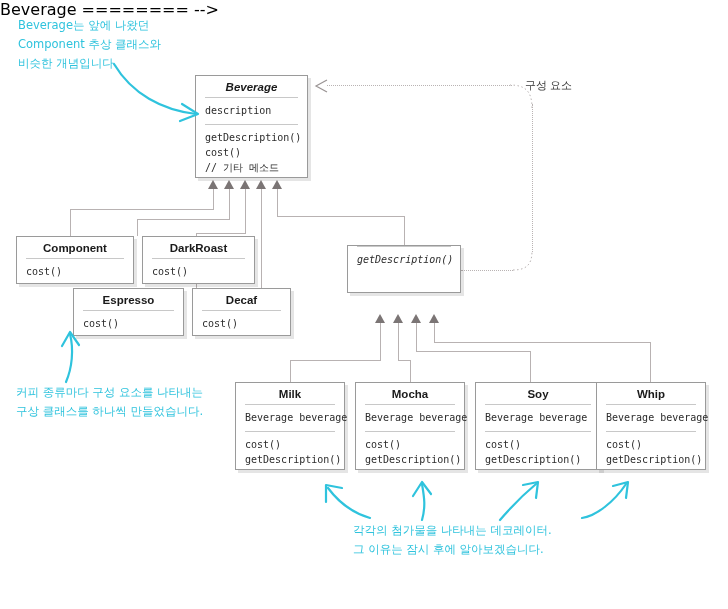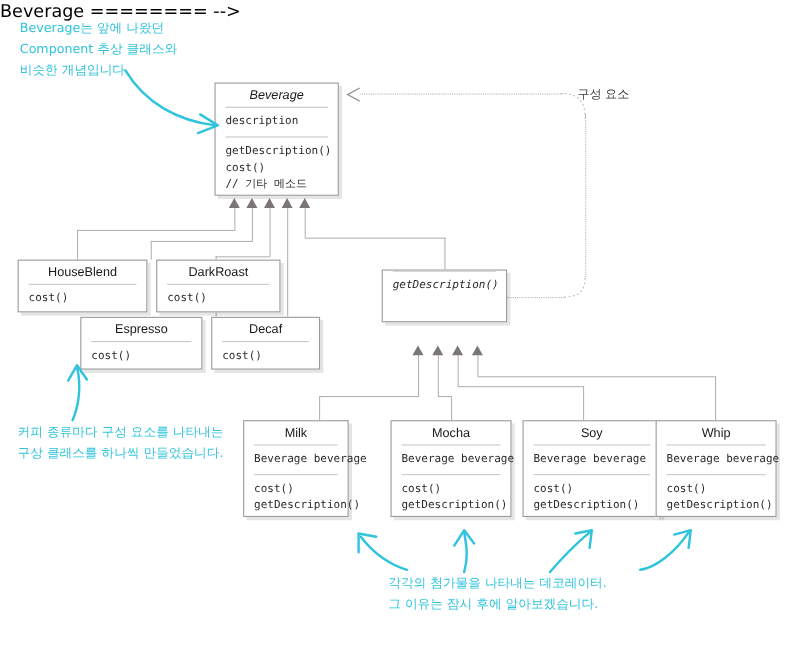--- a/index.html
+++ b/index.html
@@ -23,21 +23,21 @@
     background: #ffffff;
     border: 1px solid #9a9a9a;
     box-shadow: 3px 3px 0 rgba(0,0,0,0.10);
     box-sizing: border-box;
     z-index: 5;
   }
   .uml-title {
     text-align: center;
     font-family: "Liberation Sans", sans-serif;
     font-size: 11.5px;
-    font-weight: normal;
+    font-weight: bold;
     color: #1a1a1a;
     padding: 5px 6px 4px 6px;
     white-space: nowrap;
   }
   .uml-title.abstract {
     font-style: italic;
   }
   .uml-sep {
     height: 1px;
     background: #c8c8c8;
@@ -118,21 +118,21 @@
     <div class="uml-sep"></div>
     <div class="uml-section">
       <span class="row">getDescription()</span>
       <span class="row">cost()</span>
       <span class="row">// 기타 메소드</span>
     </div>
   </div>
 
   
   <div class="uml-box" style="left:16px; top:236px; width:118px; height:48px;">
-    <div class="uml-title">HouseBlend</div>
+    <div class="uml-title">Component</div>
     <div class="uml-sep"></div>
     <div class="uml-section">
       <span class="row">cost()</span>
     </div>
   </div>
 
   <div class="uml-box" style="left:142px; top:236px; width:113px; height:48px;">
     <div class="uml-title">DarkRoast</div>
     <div class="uml-sep"></div>
     <div class="uml-section">
@@ -158,21 +158,21 @@
 
   
   <div class="uml-box" style="left:347px; top:245px; width:114px; height:48px;">
     <div class="uml-sep"></div>
     <div class="uml-section italic">
       <span class="row">getDescription()</span>
     </div>
   </div>
 
   
-  <div class="uml-box" style="left:221px; top:382px; width:96px; height:88px;">
+  <div class="uml-box" style="left:235px; top:382px; width:110px; height:88px;">
     <div class="uml-title">Milk</div>
     <div class="uml-sep"></div>
     <div class="uml-section">
       <span class="row">Beverage beverage</span>
     </div>
     <div class="uml-sep"></div>
     <div class="uml-section">
       <span class="row">cost()</span>
       <span class="row">getDescription()</span>
     </div>

